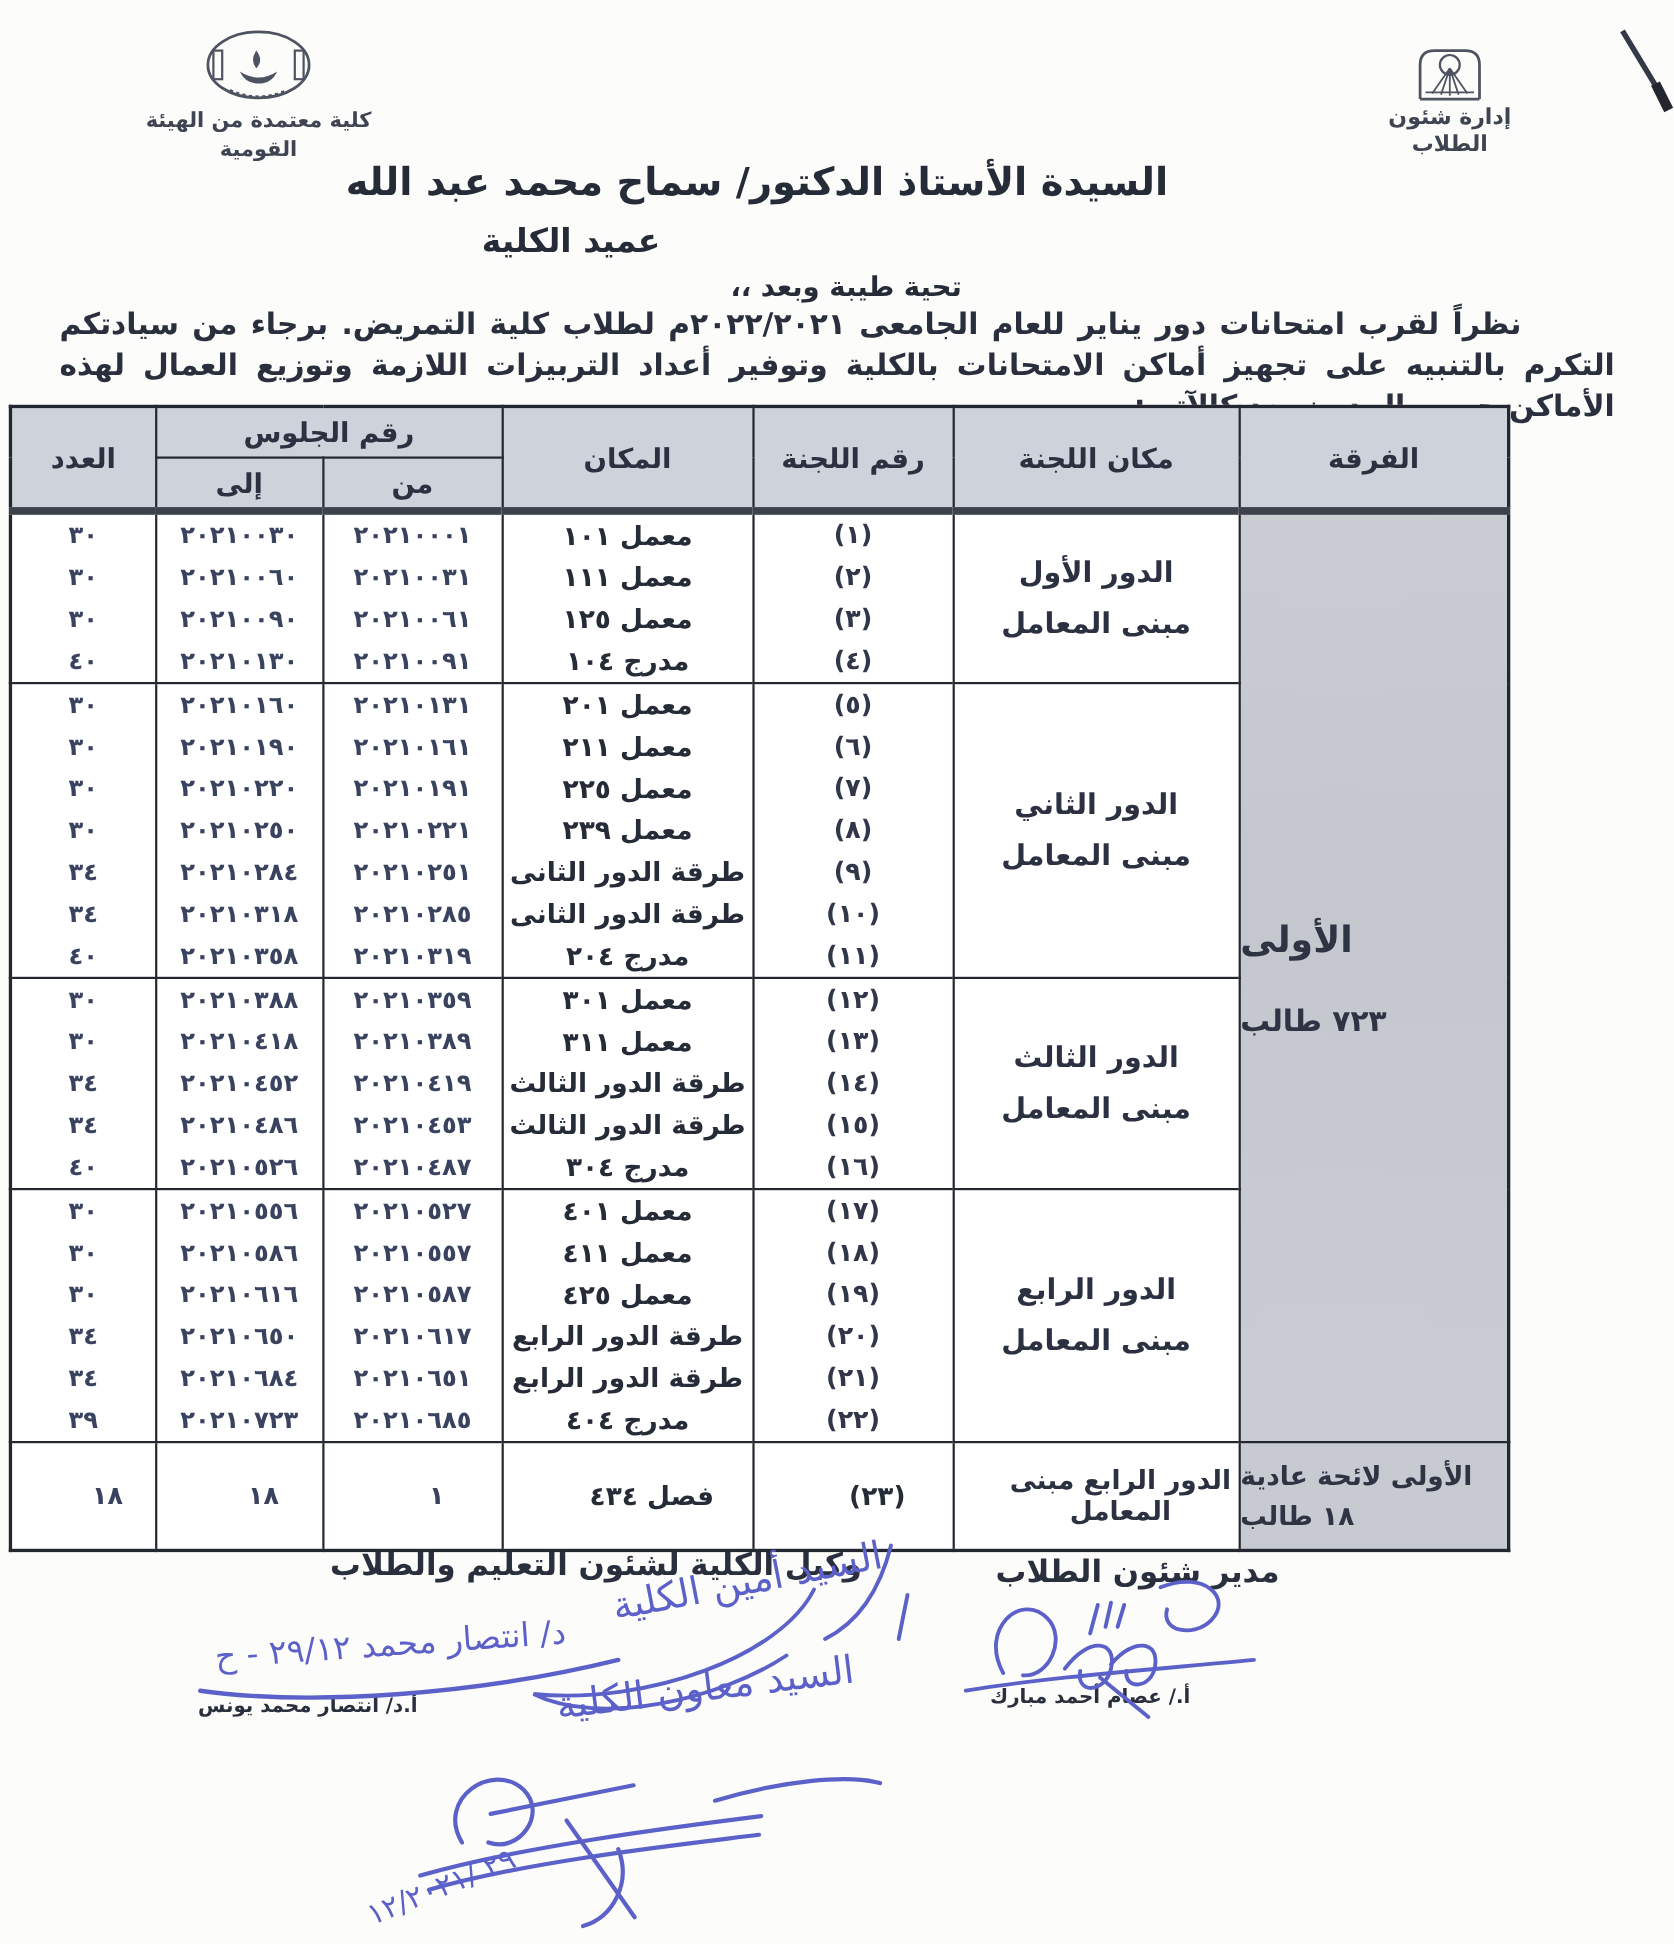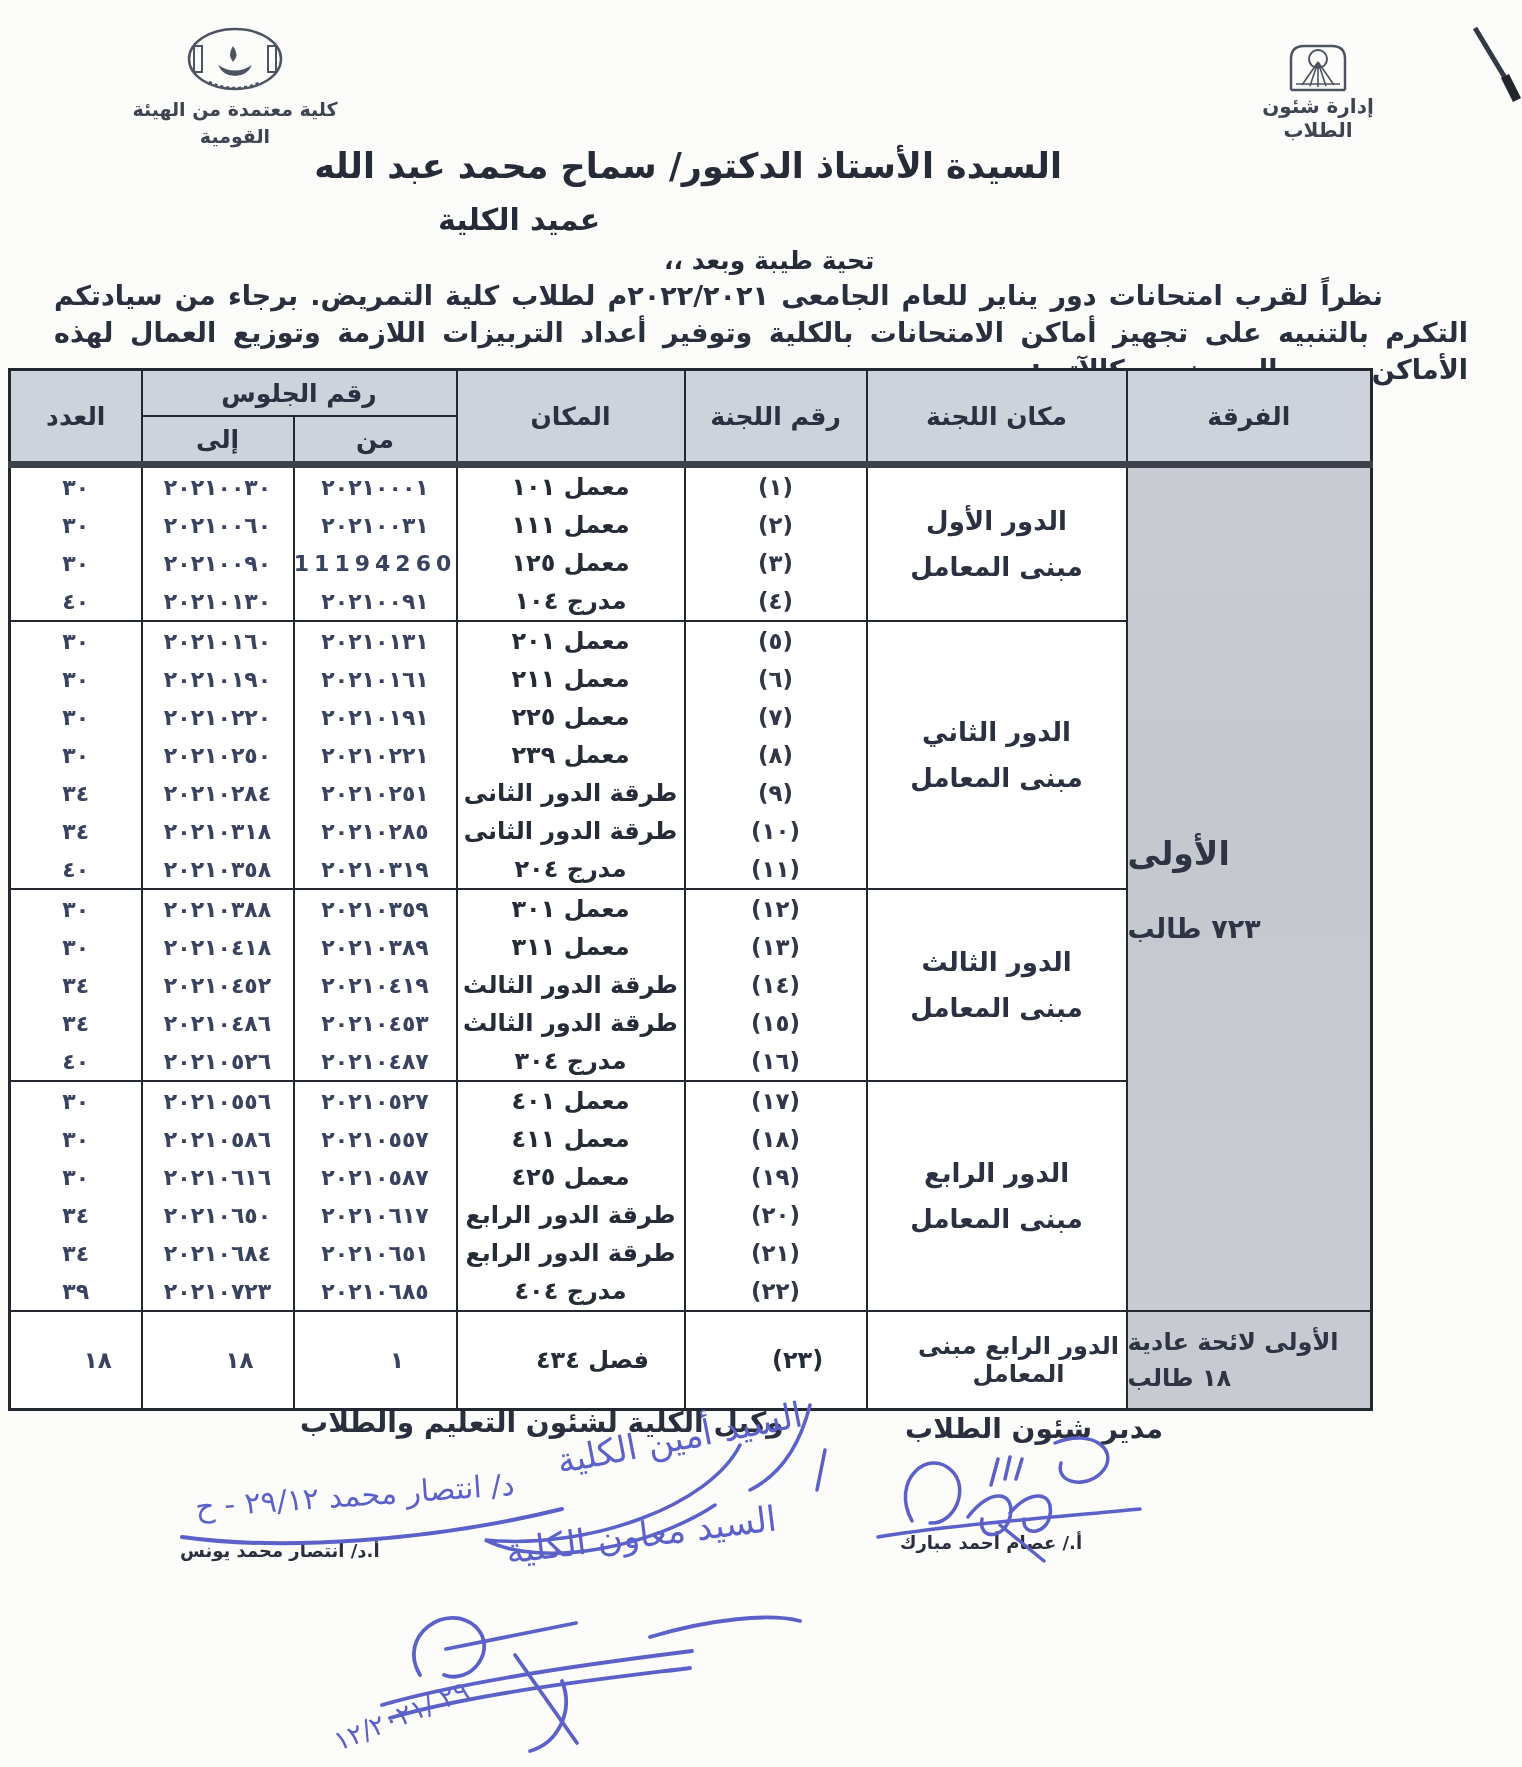--- a/index.html
+++ b/index.html
@@ -150,21 +150,21 @@
           </td>
           <td class="col-place">
             <div class="line">معمل ١٠١</div>
             <div class="line">معمل ١١١</div>
             <div class="line">معمل ١٢٥</div>
             <div class="line">مدرج ١٠٤</div>
           </td>
           <td class="num">
             <div class="line">٢٠٢١٠٠٠١</div>
             <div class="line">٢٠٢١٠٠٣١</div>
-            <div class="line">11194260</div>
+            <div class="line">٢٠٢١٠٠٦١</div>
             <div class="line">٢٠٢١٠٠٩١</div>
           </td>
           <td class="num">
             <div class="line">٢٠٢١٠٠٣٠</div>
             <div class="line">٢٠٢١٠٠٦٠</div>
             <div class="line">٢٠٢١٠٠٩٠</div>
             <div class="line">٢٠٢١٠١٣٠</div>
           </td>
           <td class="num">
             <div class="line">٣٠</div>

